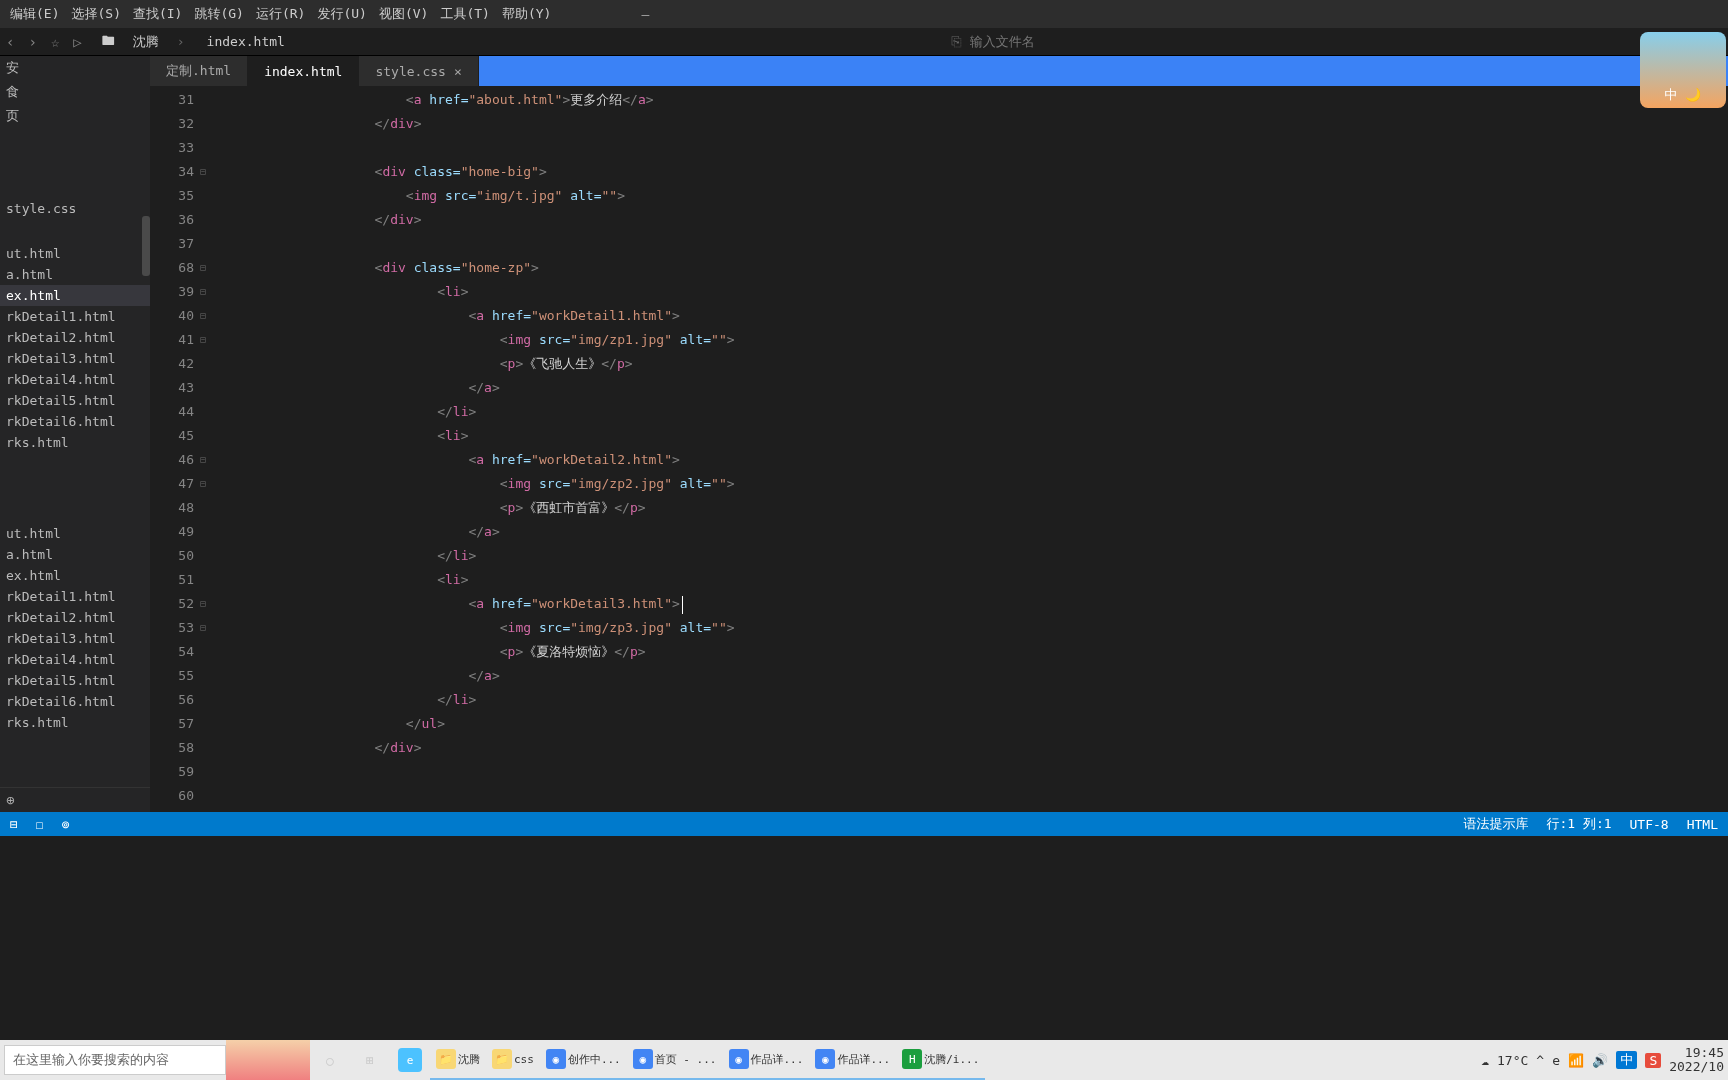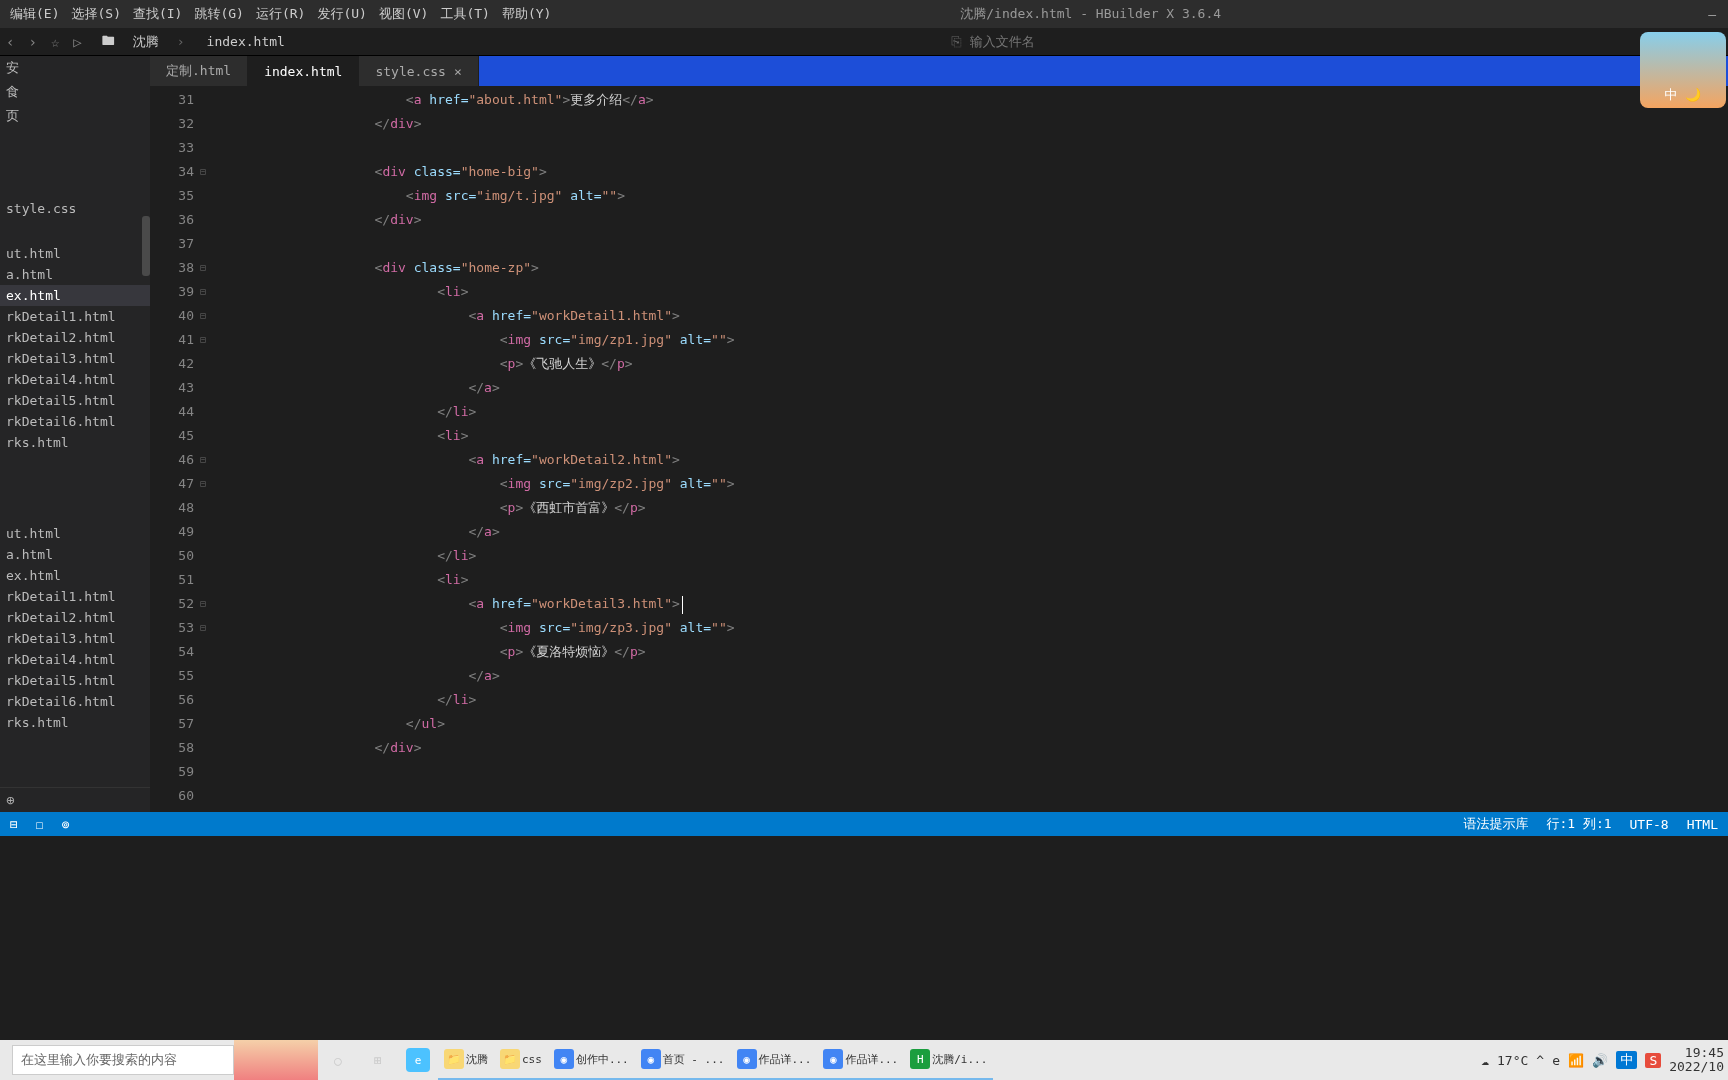--- a/index.html
+++ b/index.html
@@ -21,21 +21,21 @@
 .appbody{display:flex;height:756px}
 
 .sidebar{width:150px;background:#252526;display:flex;flex-direction:column;overflow:hidden}
 .sidebar .item{padding:3px 6px;color:#bbb;white-space:nowrap}
 .sidebar .item.active{background:#37373d;color:#fff}
 .sidebar .bottom{margin-top:auto;padding:4px 6px;color:#aaa;font-size:14px;border-top:1px solid #333}
 .sb-scroll{position:relative;flex:1}
 .sb-thumb{position:absolute;right:0;top:160px;width:8px;height:60px;background:#4a4a4a;border-radius:3px}
 
 .editor{flex:1;display:flex;flex-direction:column;background:#1e1e1e}
-.tabs{height:30px;display:flex;background:#1d4ed8}
+.tabs{height:30px;display:flex;background:#3b82f6}
 .tab{padding:7px 16px;color:#aaa;background:#2d2d2d;border-right:1px solid #1e1e1e;display:flex;align-items:center;gap:8px}
 .tab.active{background:#1e1e1e;color:#fff}
 .code{flex:1;display:flex;font-family:Consolas,monospace;font-size:17px;line-height:24px;overflow:hidden}
 .gutter{width:50px;background:#1e1e1e;color:#858585;text-align:right;padding-right:6px;padding-top:2px}
 .gutter div{height:24px}
 .fold{width:12px;color:#555;padding-top:2px}
 .fold div{height:24px;font-size:10px;text-align:left}
 .source{flex:1;padding-left:6px;padding-top:2px;position:relative}
 .source .ln{height:24px;white-space:pre}
 .tk-tag{color:#d16ba5}
@@ -46,21 +46,21 @@
 .tk-ang{color:#808080}
 .cursor{display:inline-block;width:1px;height:18px;background:#fff;vertical-align:middle;margin-left:2px}
 .hscroll{position:absolute;left:156px;right:0;bottom:0;height:10px;background:#1e1e1e}
 .hscroll .hthumb{position:absolute;left:0;width:130px;height:10px;background:#4a4a4a}
 
 .statusbar{height:24px;background:#007acc;color:#fff;display:flex;align-items:center;padding:0 10px;gap:18px;font-size:12px}
 .statusbar .left{display:flex;gap:18px}
 .statusbar .spacer{flex:1}
 
 .taskbar{position:absolute;left:0;right:0;bottom:0;height:40px;background:#e9e9e9;display:flex;align-items:center}
-.taskbar .searchbox{width:222px;height:30px;margin-left:12px;border:1px solid #ccc;background:#fff;display:flex;align-items:center;padding:0 8px;color:#666}
+.taskbar .searchbox{width:222px;height:30px;margin-left:4px;border:1px solid #ccc;background:#fff;display:flex;align-items:center;padding:0 8px;color:#666}
 .taskbar .castle{width:84px;height:40px;background:linear-gradient(#f5d0a9,#f08080);margin-left:0}
 .taskbar .ic{width:40px;height:40px;display:flex;align-items:center;justify-content:center}
 .taskbar .ic .sq{width:24px;height:24px;border-radius:4px;display:flex;align-items:center;justify-content:center;font-size:11px;color:#fff}
 .taskbar .lbl{font-size:11px;color:#333;margin-left:2px}
 .taskbar .tray{margin-left:auto;display:flex;align-items:center;gap:8px;padding-right:4px;color:#333;font-size:12px}
 .taskbar .tray .chip{background:#0078d4;color:#fff;padding:0 4px;border-radius:2px}
 
 .widget{position:absolute;top:32px;right:2px;width:86px;height:76px;background:linear-gradient(#87ceeb,#f4a460);border-radius:8px;display:flex;align-items:flex-end;justify-content:center;color:#fff;font-size:11px;padding-bottom:4px}
 
 .sgap{height:70px}
@@ -71,21 +71,20 @@
 <div class="menubar">
   <span class="menu">编辑(E)</span>
   <span class="menu">选择(S)</span>
   <span class="menu">查找(I)</span>
   <span class="menu">跳转(G)</span>
   <span class="menu">运行(R)</span>
   <span class="menu">发行(U)</span>
   <span class="menu">视图(V)</span>
   <span class="menu">工具(T)</span>
   <span class="menu">帮助(Y)</span>
-  <span class="title">沈腾/index.html - HBuilder X 3.6.4</span>
   <span class="wctrl">
     <span>—</span>
   </span>
 </div>
 
 <div class="toolbar">
   <span class="navarrow">‹</span>
   <span class="navarrow">›</span>
   <span class="navarrow">☆</span>
   <span class="navarrow">▷</span>
@@ -150,21 +149,21 @@
     </div>
     <div class="code">
       <div class="gutter" id="gutter">
           <div>31</div>
           <div>32</div>
           <div>33</div>
           <div>34</div>
           <div>35</div>
           <div>36</div>
           <div>37</div>
-          <div>38</div>
+          <div>68</div>
           <div>39</div>
           <div>40</div>
           <div>41</div>
           <div>42</div>
           <div>43</div>
           <div>44</div>
           <div>45</div>
           <div>46</div>
           <div>47</div>
           <div>48</div>

